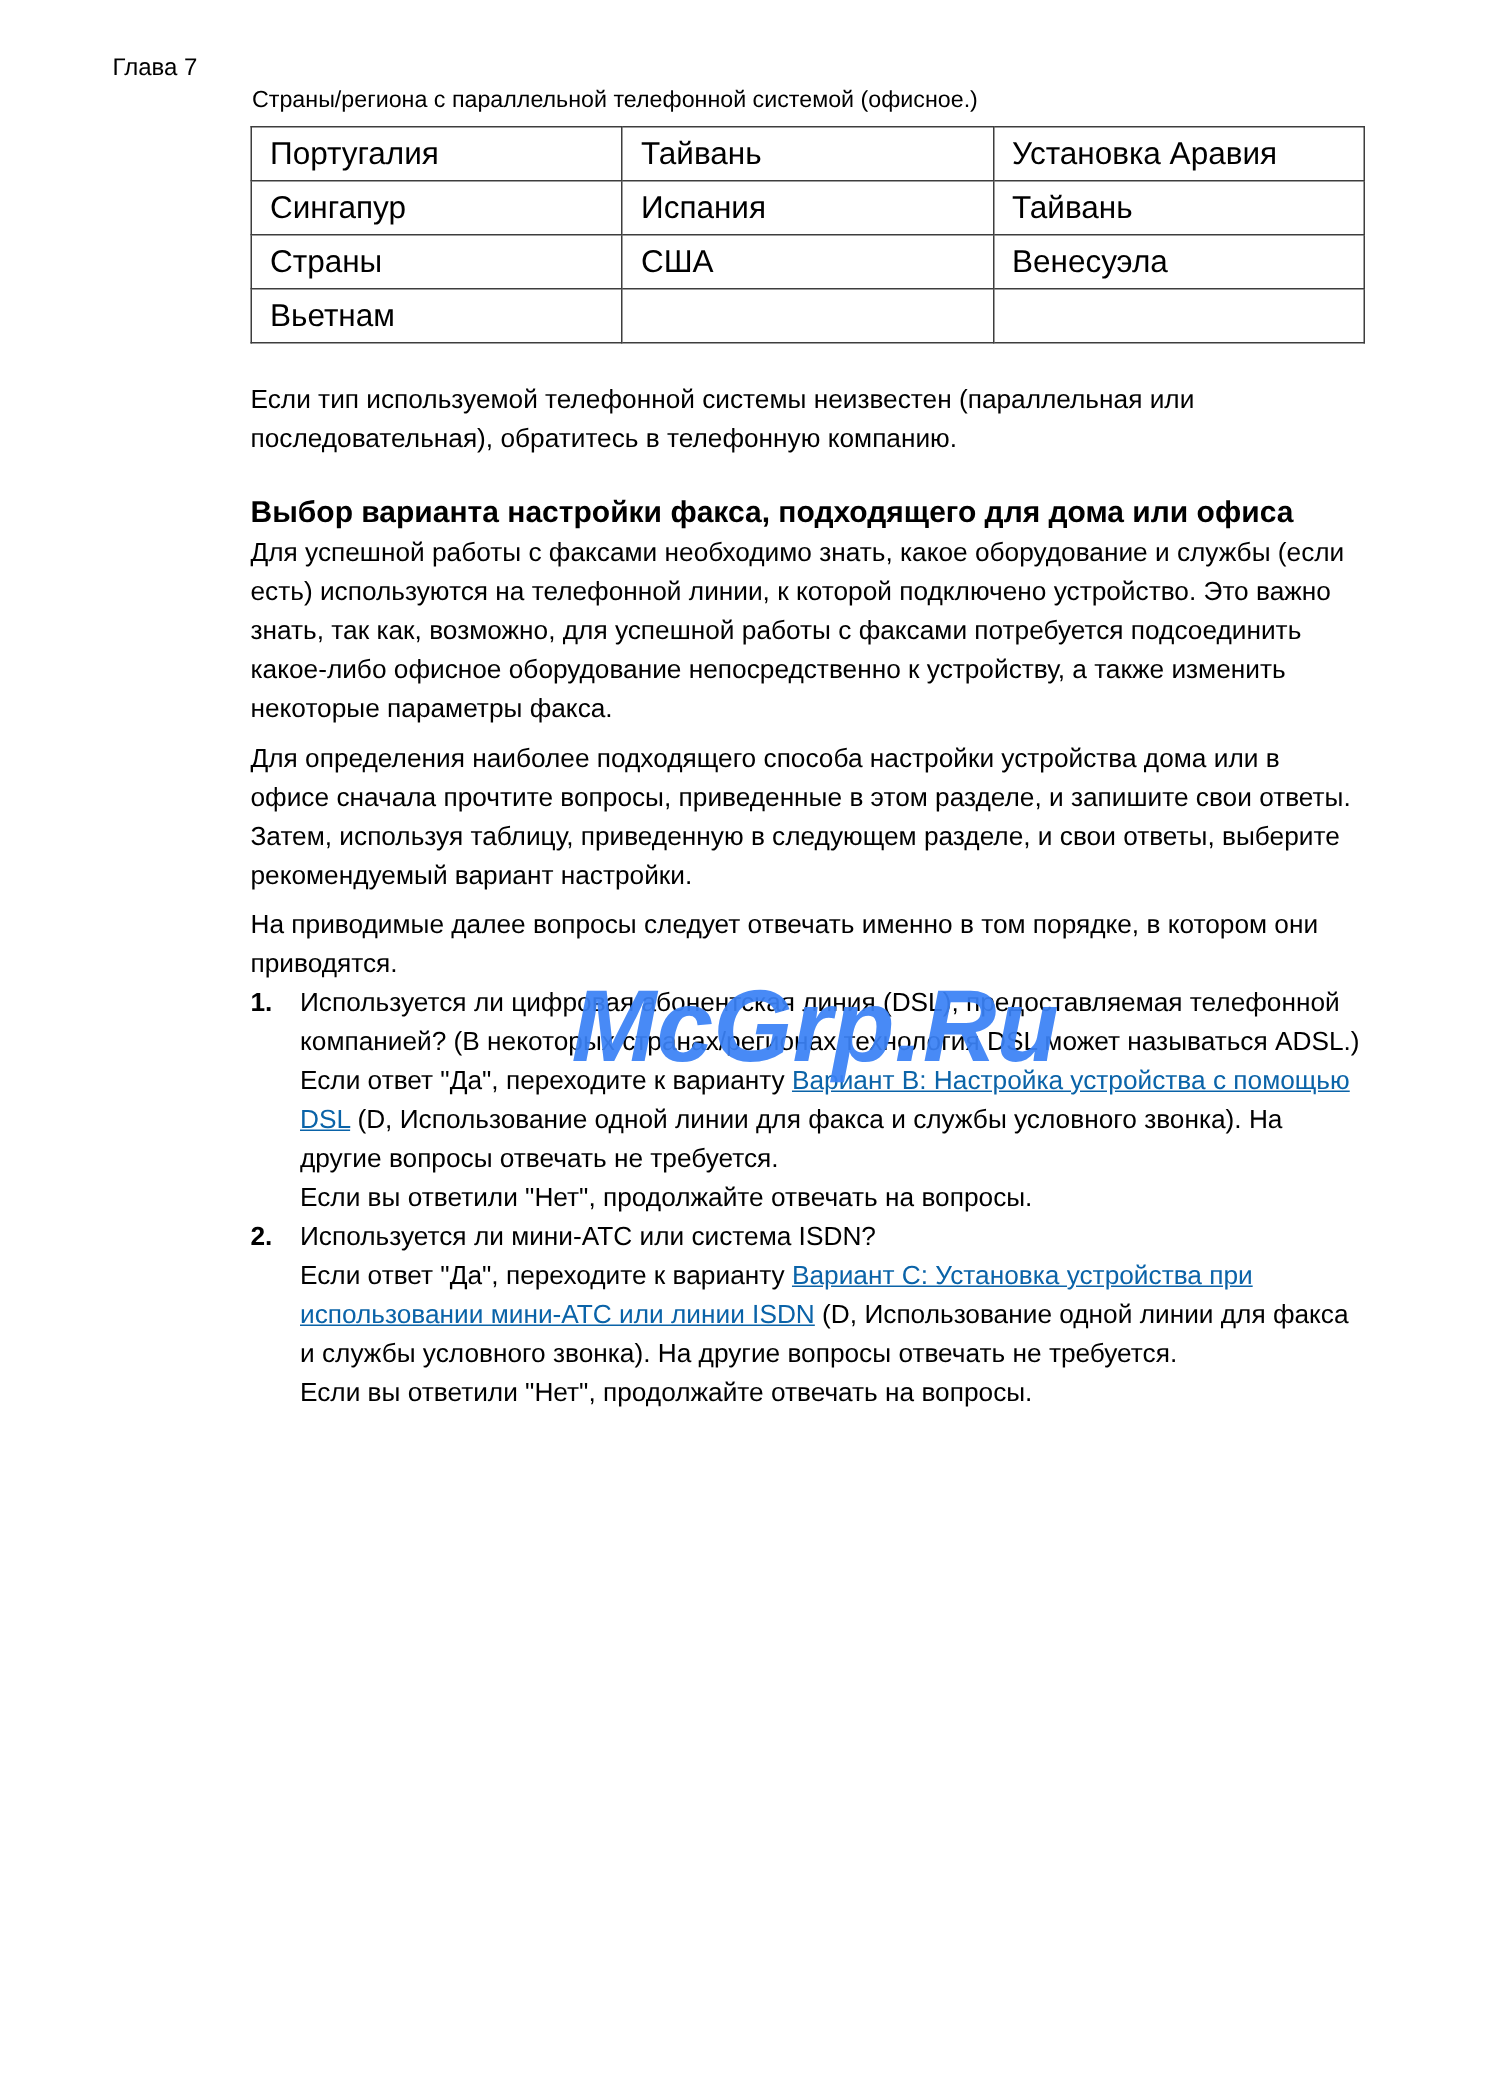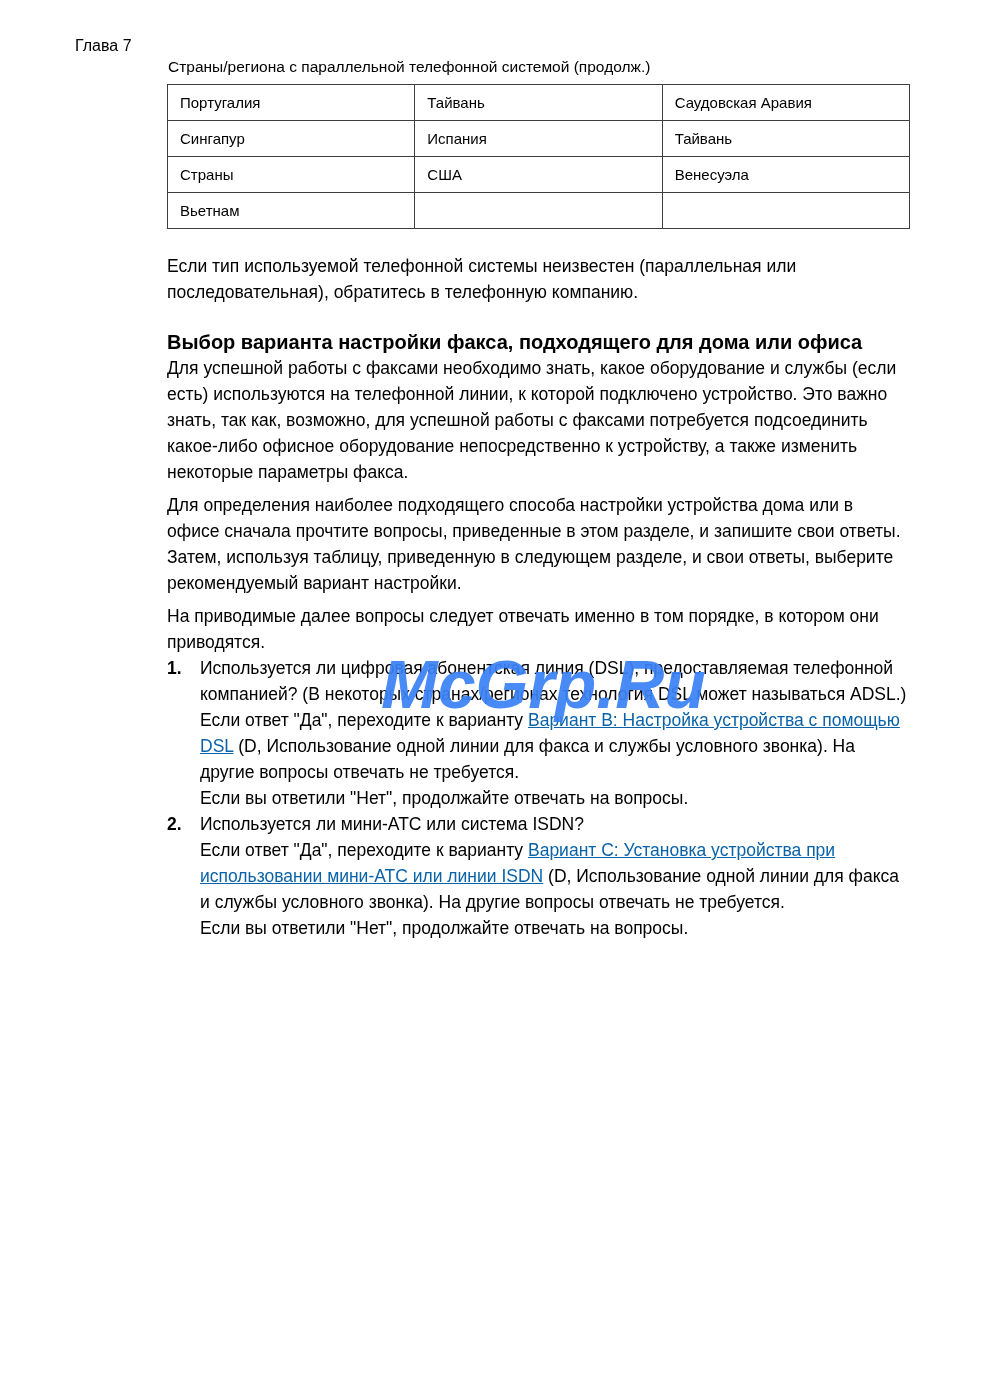--- a/index.html
+++ b/index.html
@@ -18,21 +18,21 @@
     font-size: 17.5px; line-height: 26px;
   }
 
   .table-caption { font-size: 15.5px; line-height: 20px; margin: 0 0 7px 1px; }
 
   table.countries { width: 100%; border-collapse: collapse; table-layout: fixed; }
   table.countries td {
     border: 1px solid #3d3d3d;
     padding: 0 12px;
     height: 36px;
-    font-size: 15px;
+    font-size: 21px;
     vertical-align: middle;
   }
 
   .body-para { margin: 8px 0 0 0; }
   .para-after-table { margin-top: 24px; }
   .para-after-heading { margin-top: 0; }
   .para-tight { margin-top: 7px; }
 
   .section-heading { font-weight: bold; font-size: 20px; line-height: 26px; margin: 24px 0 0 0; }
 
@@ -57,28 +57,28 @@
 </style>
 </head>
 <body>
 
 <div class="page">
 
   <div class="chapter-label">Глава 7</div>
 
   <div class="content">
 
-    <div class="table-caption">Страны/региона с параллельной телефонной системой (продолж.)</div>
+    <div class="table-caption">Страны/региона с параллельной телефонной системой (офисное.)</div>
 
     <table class="countries">
       <tbody>
           <tr>
             <td>Португалия</td>
             <td>Тайвань</td>
-            <td>Саудовская Аравия</td>
+            <td>Установка Аравия</td>
           </tr>
           <tr>
             <td>Сингапур</td>
             <td>Испания</td>
             <td>Тайвань</td>
           </tr>
           <tr>
             <td>Страны</td>
             <td>США</td>
             <td>Венесуэла</td>

